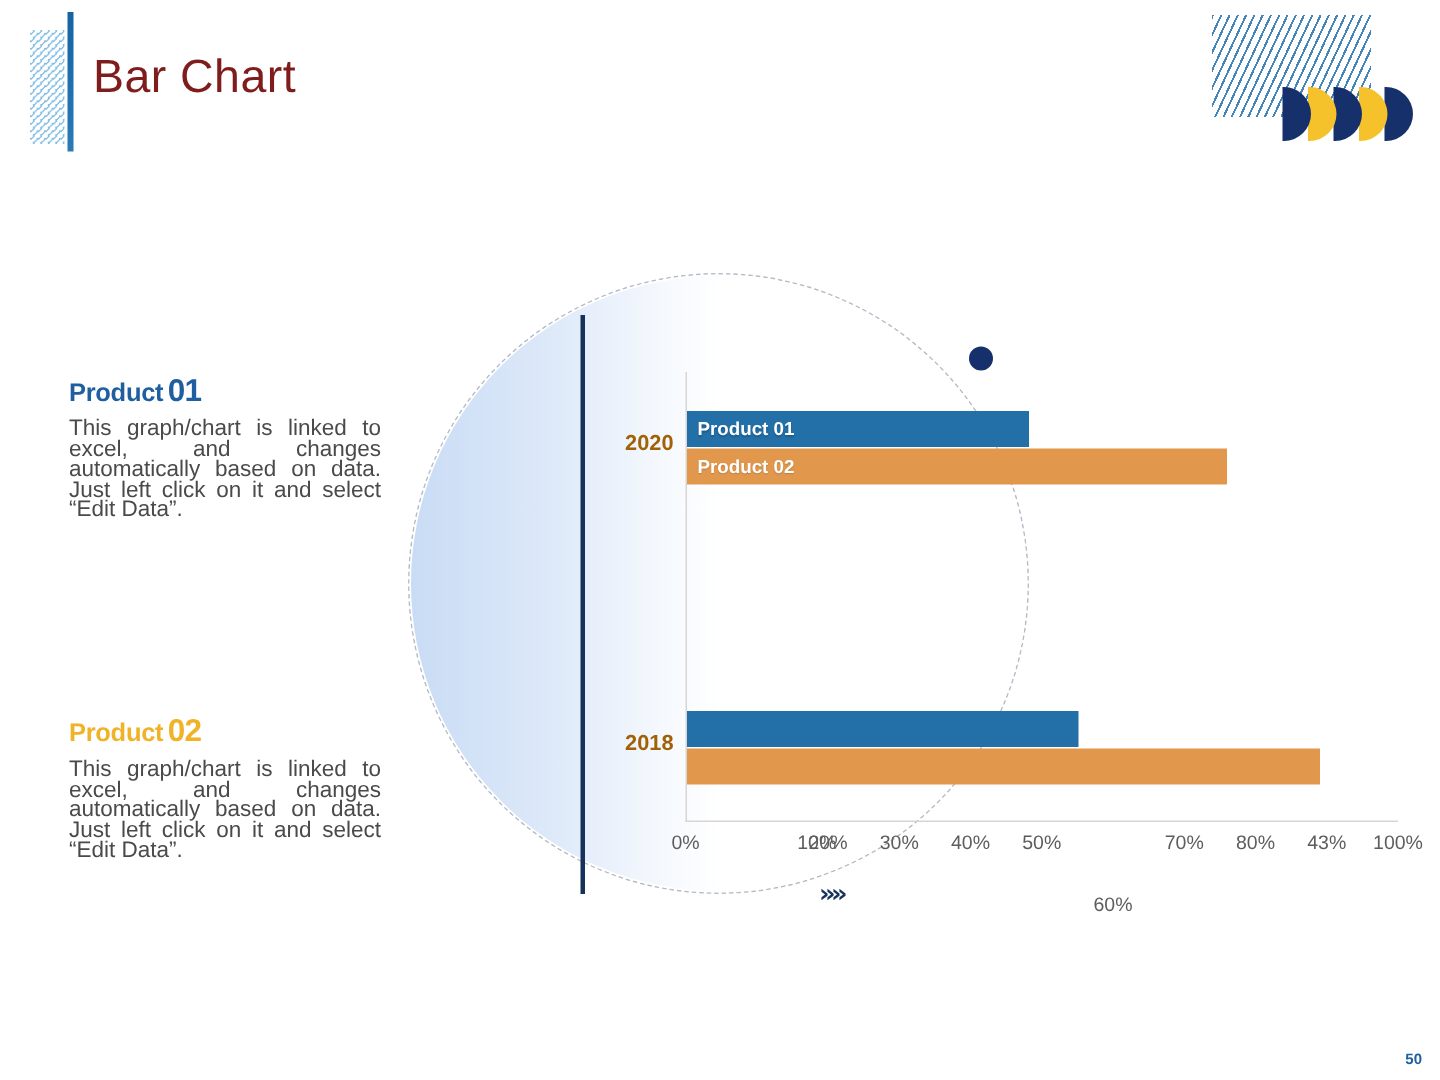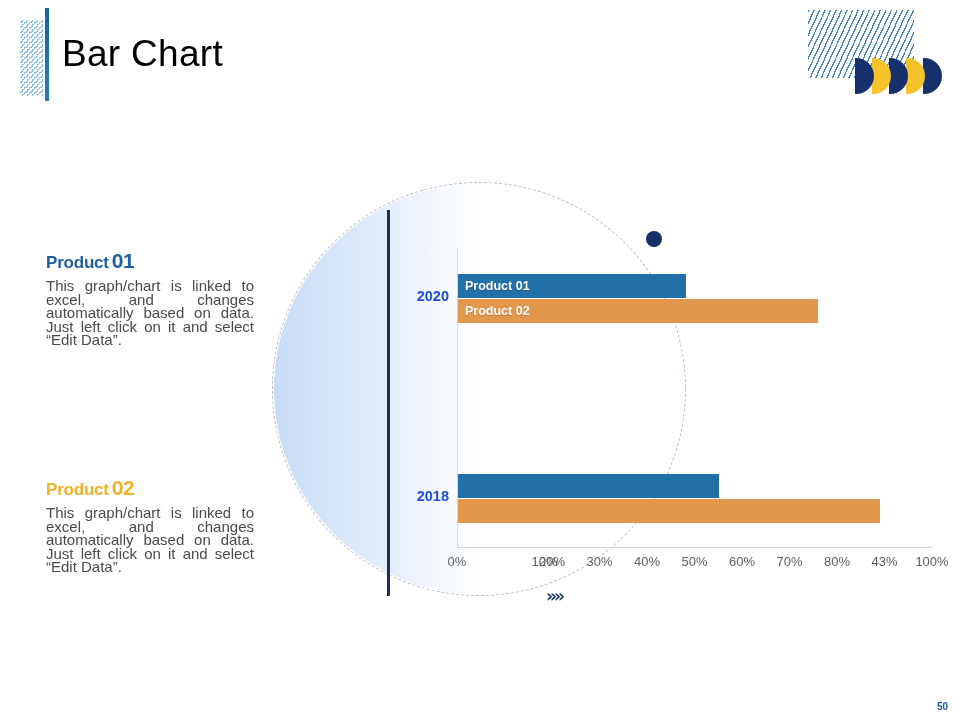--- a/index.html
+++ b/index.html
@@ -19,21 +19,21 @@
       repeating-radial-gradient(circle at 0 0, transparent 0, transparent 2px, #6fb4e0 2px, #6fb4e0 3px);
     background-size:5px 5px;
     opacity:.85;
   }
   .title-bar{
     position:absolute;left:45px;top:8px;width:4px;height:93px;
     background:linear-gradient(#1463a3,#2a7ab8);
   }
   .page-title{
     position:absolute;left:62px;top:33px;
-    font-size:37px;color:#000000;font-weight:400;letter-spacing:.3px;
+    font-size:31px;color:#7f1d1d;font-weight:400;letter-spacing:.3px;
     white-space:nowrap;
   }
 
   
   .hatch-right{
     position:absolute;left:808px;top:10px;width:106px;height:68px;
     background-image:repeating-linear-gradient(115deg,#3a7fb5 0 1.3px,transparent 1.3px 5px);
     opacity:.95;
   }
   .semis{position:absolute;left:855px;top:58px;height:36px;}
@@ -84,21 +84,21 @@
   .chart{position:absolute;left:398px;top:248px;width:540px;height:300px;}
   .plot{
     position:absolute;left:59px;top:0;right:6px;height:300px;
     border-left:1px solid #d6d6d6;
     border-bottom:1px solid #d6d6d6;
     box-sizing:border-box;
   }
   .ygroup{position:absolute;left:0;right:0;}
   .ylabel{
     position:absolute;right:calc(100% + 9px);
-    font-size:14.5px;font-weight:bold;color:#1d4ed8;white-space:nowrap;
+    font-size:14.5px;font-weight:bold;color:#a16207;white-space:nowrap;
   }
   .bar{position:absolute;left:0;height:24px;}
   .bar.s1{background:#236fa8;}
   .bar.s2{background:#e1984d;}
   .bar-label{
     position:absolute;left:7px;top:50%;transform:translateY(-50%);
     font-size:12.5px;font-weight:bold;color:#fff;white-space:nowrap;
     text-shadow:0 1px 1px rgba(0,0,0,.18);
   }
   .xticks{position:absolute;left:59px;right:6px;top:306px;height:18px;}
@@ -168,21 +168,21 @@
           <div class="bar s2" title="Product 02 2018: 89%" style="top: 25px; width: 89%; background: rgb(225, 152, 77);"></div>
         </div>
       </div>
     <div class="xticks" id="xticks">
         <span class="xtick" style="left: 0%;">0%</span>
         <span class="xtick" style="left: 10%; margin-left: 40px;">10%</span>
         <span class="xtick" style="left: 20%;">20%</span>
         <span class="xtick" style="left: 30%;">30%</span>
         <span class="xtick" style="left: 40%;">40%</span>
         <span class="xtick" style="left: 50%; text-align: center;">50%</span>
-        <span class="xtick" style="left: 60%;">60%</span>
+        <span class="xtick" style="left: 60%; margin-top: 41px;">60%</span>
         <span class="xtick" style="left: 70%;">70%</span>
         <span class="xtick" style="left: 80%;">80%</span>
         <span class="xtick" style="left: 90%;">43%</span>
         <span class="xtick" style="left: 100%;">100%</span>
       </div>
   </div>
 
   <div class="page-num">50</div>
 </div>
 

